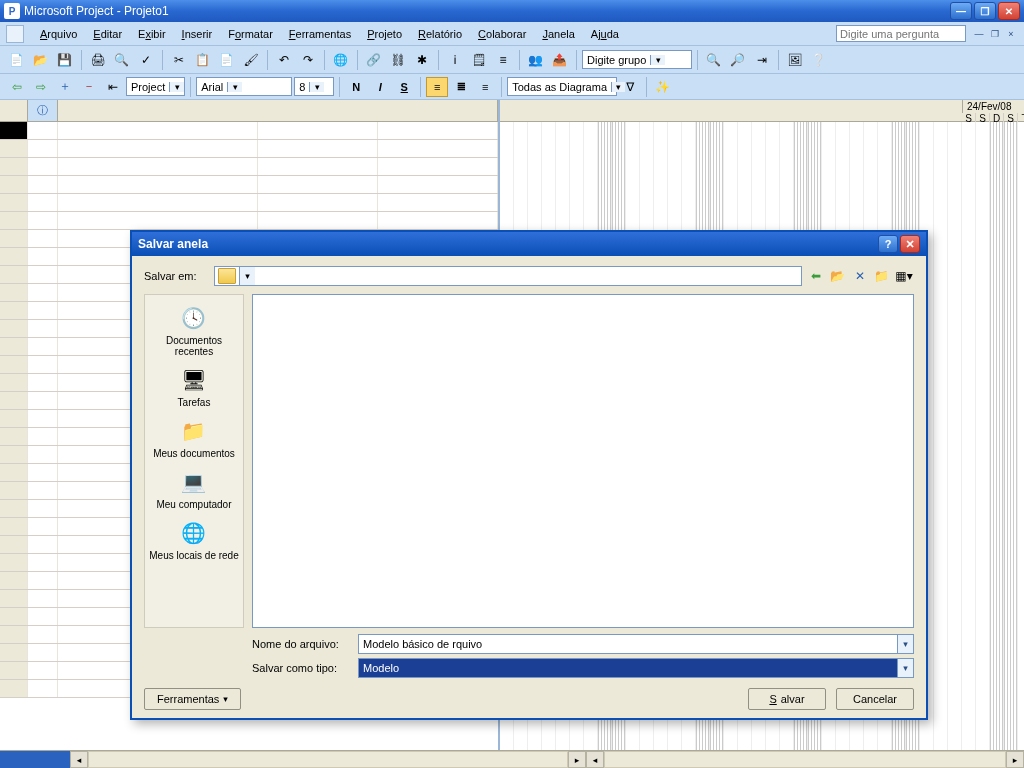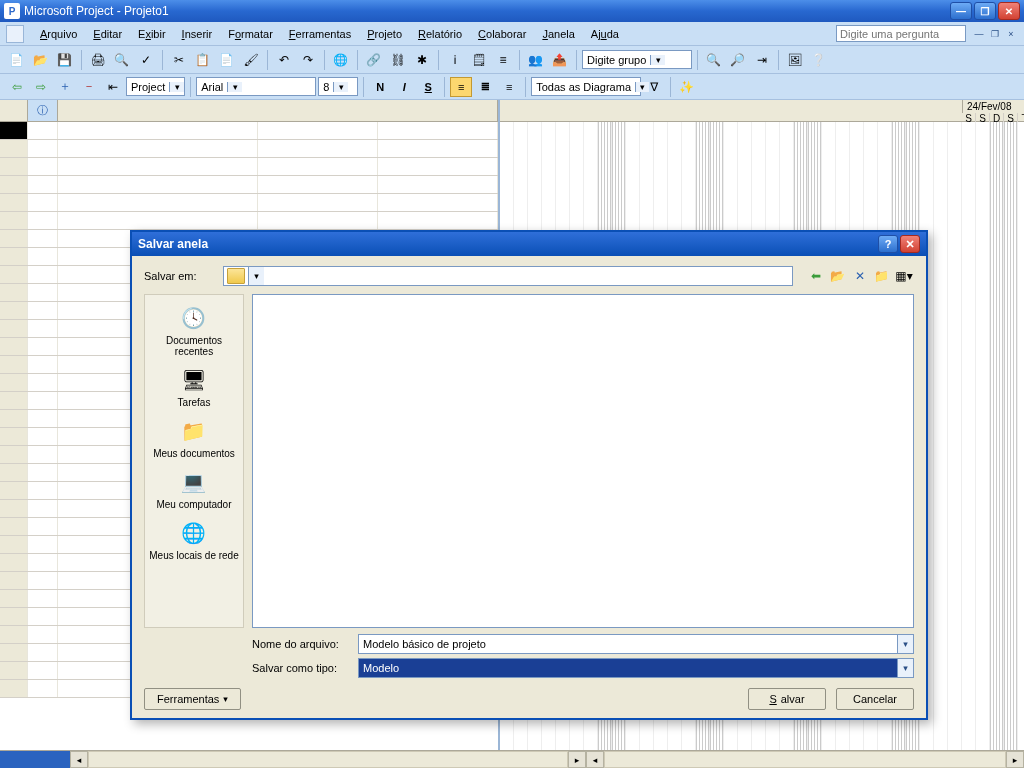--- a/index.html
+++ b/index.html
@@ -64,21 +64,21 @@
 
 
 .dialog { position:absolute; left:130px; top:130px; width:798px; height:490px; border:2px solid #0a4fb5; background:#ece9d8; box-shadow: 4px 4px 10px rgba(0,0,0,0.3); }
 .dtitle { height:24px; background: linear-gradient(180deg,#2f6fd9 0%,#0a4fb5 100%); color:#fff; font-size:12px; display:flex; align-items:center; padding:0 6px; font-weight:bold; }
 .dtitle .dbtns { margin-left:auto; display:flex; gap:2px; }
 .dtitle .dbtn { width:20px; height:18px; border-radius:3px; display:flex; align-items:center; justify-content:center; font-size:11px; font-weight:bold; }
 .dtitle .dbtn.help { background: linear-gradient(180deg,#6dabf5,#2c6fce); border:1px solid #1f4fa6; }
 .dtitle .dbtn.close { background: linear-gradient(180deg,#f08278,#d24233); border:1px solid #a52a20; }
 
 .dbody { padding:10px 12px 8px; height: calc(100% - 24px); display:flex; flex-direction:column; }
-.drow1 { display:flex; align-items:center; gap:13px; font-size:11px; margin-bottom:8px; }
+.drow1 { display:flex; align-items:center; gap:4px; font-size:11px; margin-bottom:8px; }
 .drow1 .lbl { width:66px; }
 .locbox { flex:1; display:flex; align-items:center; background:#fff; border:1px solid #7a99c2; height:20px; }
 .locbox .foldicon { width:18px; height:16px; margin:0 3px; background:linear-gradient(180deg,#fce599,#f0c94c); border:1px solid #c6a13a; border-radius:1px; }
 .locbox .locname { flex:1; font-size:11px; padding:0 3px; }
 .locbox .locarrow { width:16px; text-align:center; font-size:9px; background:#e9f1fb; border-left:1px solid #7a99c2; height:100%; display:flex; align-items:center; justify-content:center; }
 .toolicons { display:flex; gap:2px; align-items:center; }
 .toolicons .ti { width:20px; height:20px; display:flex; align-items:center; justify-content:center; font-size:12px; }
 
 .dmid { flex:1; display:flex; gap:8px; min-height:0; }
 .places { width:100px; background:#f2f0e4; border:1px solid #d0ccbb; display:flex; flex-direction:column; align-items:center; padding:6px 0; gap:4px; }
@@ -181,21 +181,21 @@
   <div class="tbn" style="color:#3a9c3a">⇦</div>
   <div class="tbn" style="color:#3a9c3a">⇨</div>
   <div class="tbn" style="color:#2a60b0">＋</div>
   <div class="tbn" style="color:#b03030">－</div>
   <div class="tbn">⇤</div>
   <div class="tcombo">
       <span>Project</span>
       <span class="carrow">▾</span>
     </div>
   <div class="tsep"></div>
-  <div class="tcombo" style="width:120px">
+  <div class="tcombo" style="width:96px">
       <span>Arial</span>
       <span class="carrow">▾</span>
     </div>
   <div class="tcombo" style="width:40px">
       <span>8</span>
       <span class="carrow">▾</span>
     </div>
   <div class="tsep"></div>
   <div class="fmt-btn">N</div>
   <div class="fmt-btn" style="font-style:italic">I</div>
@@ -587,21 +587,21 @@
                 <div class="picon">🌐</div>
                 <span>Meus locais de rede</span>
               </div>
             </div>
           <div class="filearea"></div>
         </div>
         <div class="dfields">
           <div class="frow">
             <span class="flbl">Nome do arquivo:</span>
             <div class="fval">
-                <span>Modelo básico de projeto</span>
+                <span>Modelo básico de rquivo</span>
                 <div class="farrow">▾</div>
               </div>
           </div>
           <div class="frow">
             <span class="flbl">Salvar como tipo:</span>
             <div class="fval sel">
                 <span>Modelo</span>
                 <div class="farrow">▾</div>
               </div>
           </div>

